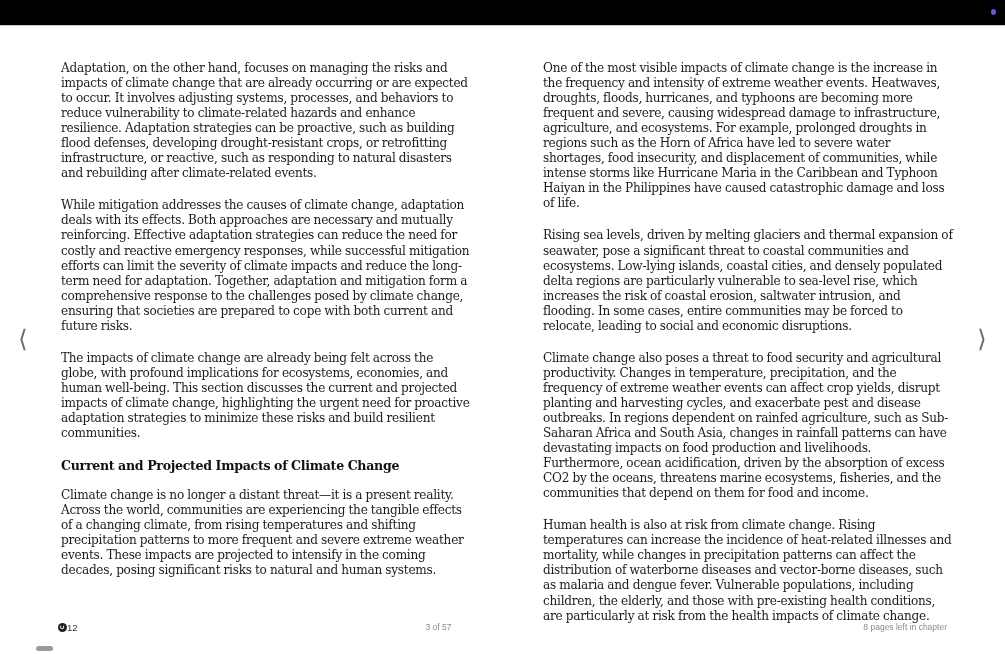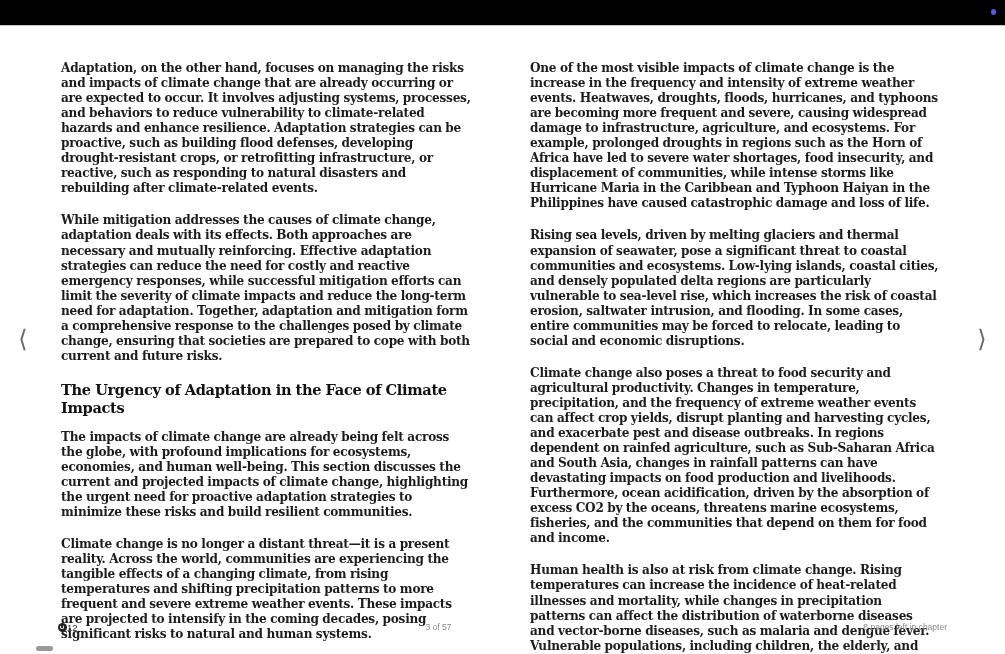--- a/index.html
+++ b/index.html
@@ -16,22 +16,22 @@
   .topbar .dot {
     position: absolute; right: 9px; top: 9px; width: 5px; height: 6px;
     border-radius: 50%; background: #5a5ae6;
   }
   .col {
     position: absolute; top: 61px; width: 410px;
     font-size: 12.1px; line-height: 15.05px; letter-spacing: -0.25px;
     word-spacing: -0.3px;
   }
   .col.left { left: 61px; }
-  .col.right { left: 530px; }
-  .col p { margin: 0 0 17px 0; white-space: pre-line; font-weight: bold; }
+  .col.right { left: 543px; }
+  .col p { margin: 0 0 17px 0; white-space: pre-line; }
   .col h2 {
     margin: 0 0 13px 0; font-size: 14.6px; line-height: 18px; font-weight: bold;
     letter-spacing: -0.35px; color: #111;
   }
   .col h3 {
     margin: 0 0 14px 0; font-size: 12.6px; line-height: 16px; font-weight: bold;
     letter-spacing: -0.3px; color: #111;
   }
   .nav-arrow {
     position: absolute; top: 326px; width: 16px; height: 26px;
@@ -71,22 +71,22 @@
 <div class="nav-arrow prev">
   <span>⟨</span>
 </div>
 <div class="nav-arrow next">
   <span>⟩</span>
 </div>
 
 <div class="col left">
   <p>Adaptation, on the other hand, focuses on managing the risks and impacts of climate change that are already occurring or are expected to occur. It involves adjusting systems, processes, and behaviors to reduce vulnerability to climate-related hazards and enhance resilience. Adaptation strategies can be proactive, such as building flood defenses, developing drought-resistant crops, or retrofitting infrastructure, or reactive, such as responding to natural disasters and rebuilding after climate-related events.</p>
   <p>While mitigation addresses the causes of climate change, adaptation deals with its effects. Both approaches are necessary and mutually reinforcing. Effective adaptation strategies can reduce the need for costly and reactive emergency responses, while successful mitigation efforts can limit the severity of climate impacts and reduce the long-term need for adaptation. Together, adaptation and mitigation form a comprehensive response to the challenges posed by climate change, ensuring that societies are prepared to cope with both current and future risks.</p>
-  <h2>The Urgency of Adaptation in the Face of Climate Impacts</h2>
   <p>The impacts of climate change are already being felt across the globe, with profound implications for ecosystems, economies, and human well-being. This section discusses the current and projected impacts of climate change, highlighting the urgent need for proactive adaptation strategies to minimize these risks and build resilient communities.</p>
+  <h3>Current and Projected Impacts of Climate Change</h3>
   <p>Climate change is no longer a distant threat—it is a present reality. Across the world, communities are experiencing the tangible effects of a changing climate, from rising temperatures and shifting precipitation patterns to more frequent and severe extreme weather events. These impacts are projected to intensify in the coming decades, posing significant risks to natural and human systems.</p>
 </div>
 
 <div class="col right">
   <p>One of the most visible impacts of climate change is the increase in the frequency and intensity of extreme weather events. Heatwaves, droughts, floods, hurricanes, and typhoons are becoming more frequent and severe, causing widespread damage to infrastructure, agriculture, and ecosystems. For example, prolonged droughts in regions such as the Horn of Africa have led to severe water shortages, food insecurity, and displacement of communities, while intense storms like Hurricane Maria in the Caribbean and Typhoon Haiyan in the Philippines have caused catastrophic damage and loss of life.</p>
   <p>Rising sea levels, driven by melting glaciers and thermal expansion of seawater, pose a significant threat to coastal communities and ecosystems. Low-lying islands, coastal cities, and densely populated delta regions are particularly vulnerable to sea-level rise, which increases the risk of coastal erosion, saltwater intrusion, and flooding. In some cases, entire communities may be forced to relocate, leading to social and economic disruptions.</p>
   <p>Climate change also poses a threat to food security and agricultural productivity. Changes in temperature, precipitation, and the frequency of extreme weather events can affect crop yields, disrupt planting and harvesting cycles, and exacerbate pest and disease outbreaks. In regions dependent on rainfed agriculture, such as Sub-Saharan Africa and South Asia, changes in rainfall patterns can have devastating impacts on food production and livelihoods. Furthermore, ocean acidification, driven by the absorption of excess CO2 by the oceans, threatens marine ecosystems, fisheries, and the communities that depend on them for food and income.</p>
   <p>Human health is also at risk from climate change. Rising temperatures can increase the incidence of heat-related illnesses and mortality, while changes in precipitation patterns can affect the distribution of waterborne diseases and vector-borne diseases, such as malaria and dengue fever. Vulnerable populations, including children, the elderly, and those with pre-existing health conditions, are particularly at risk from the health impacts of climate change.</p>
 </div>
 

